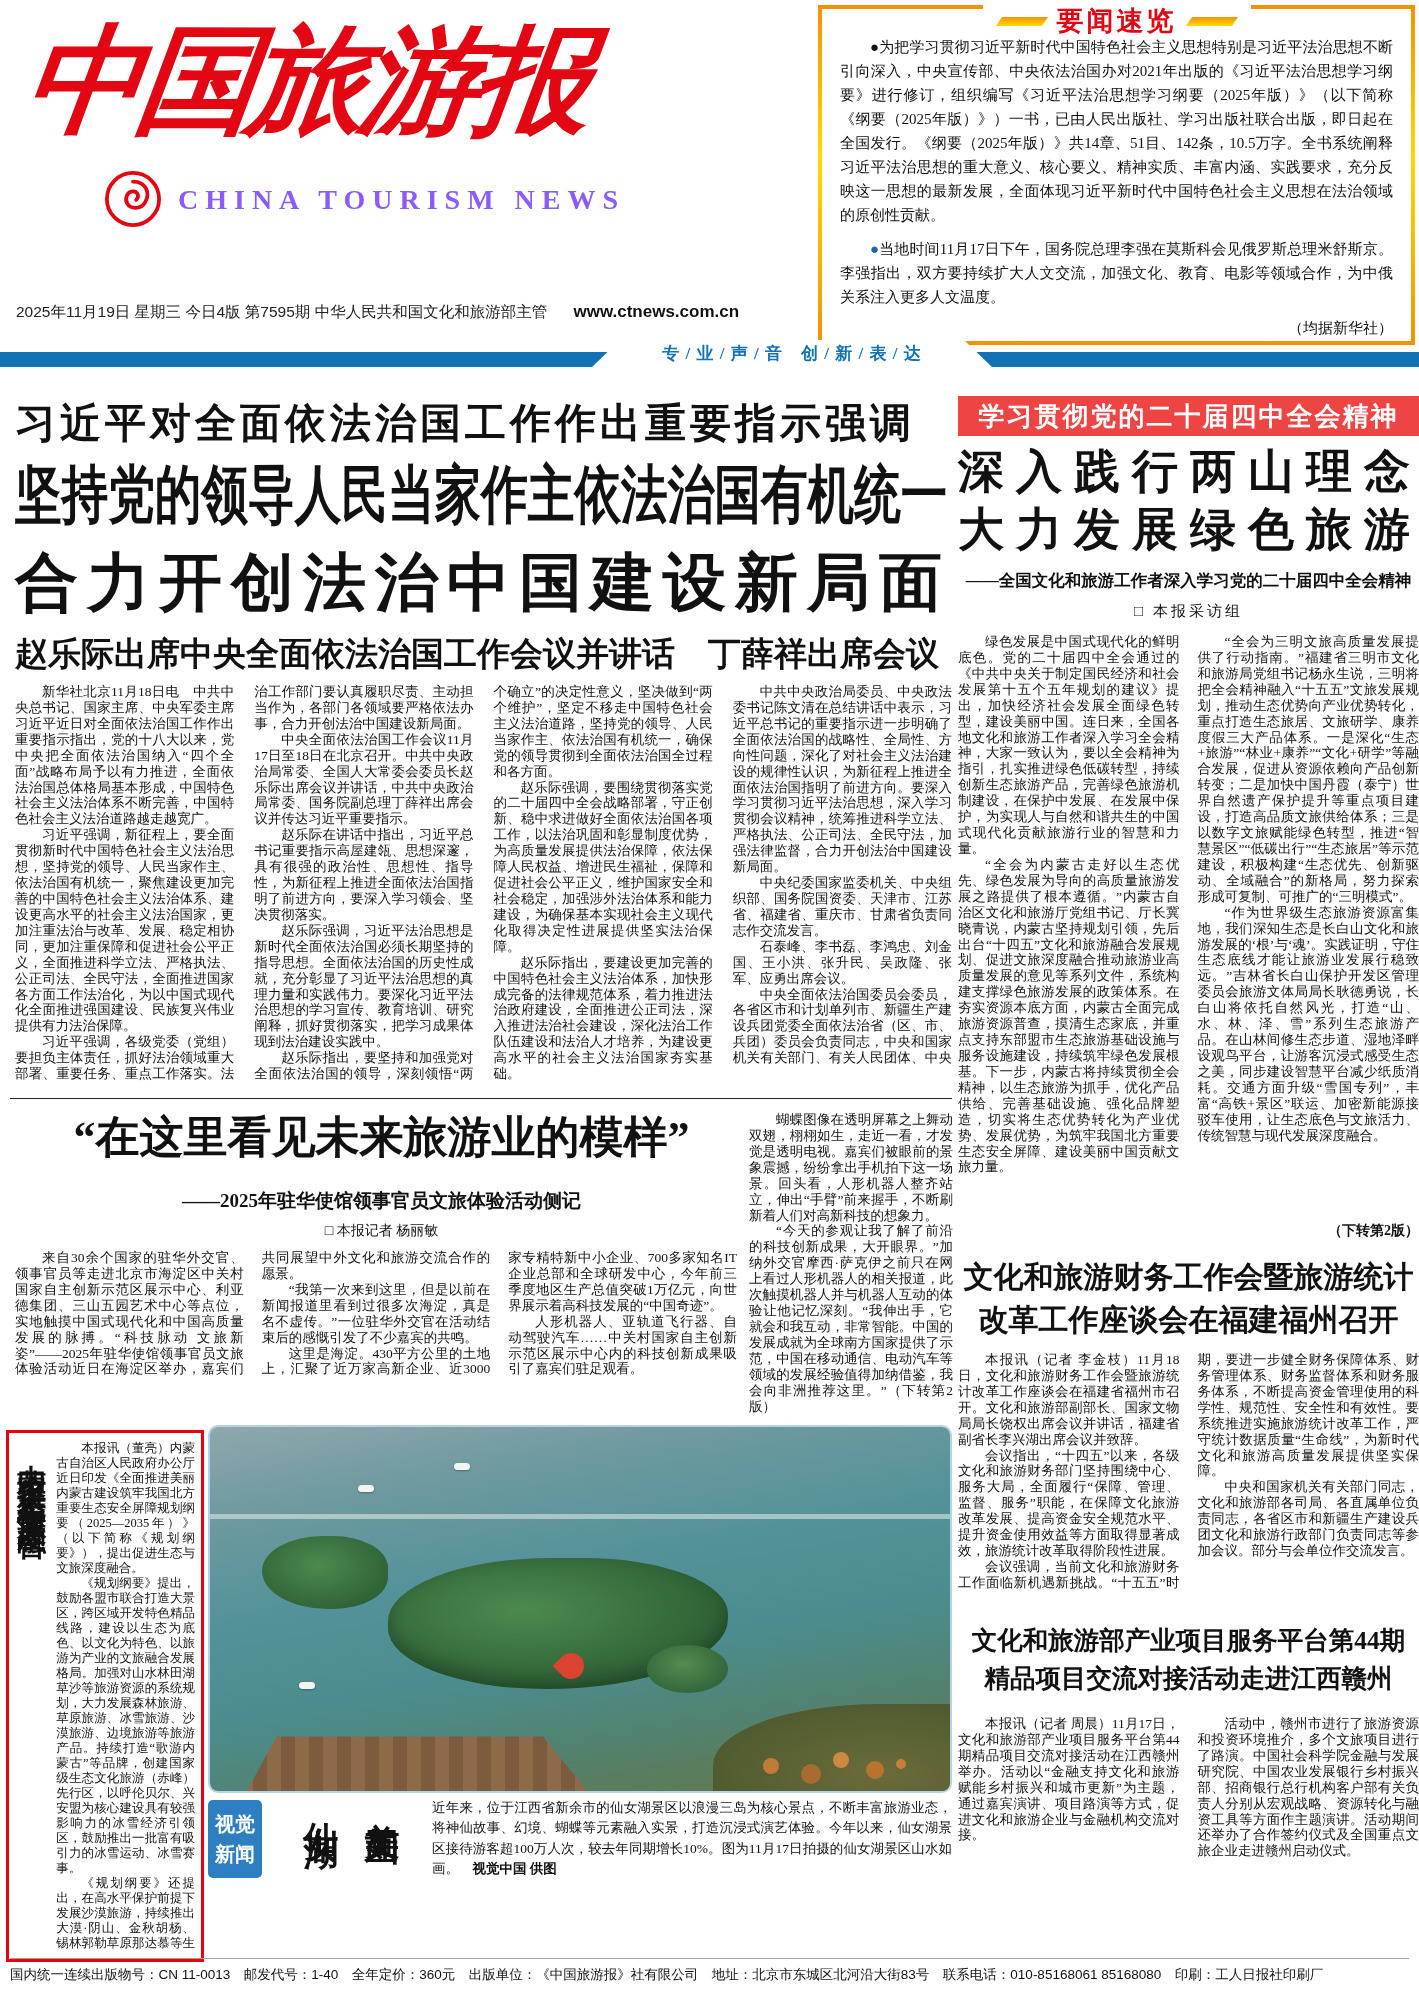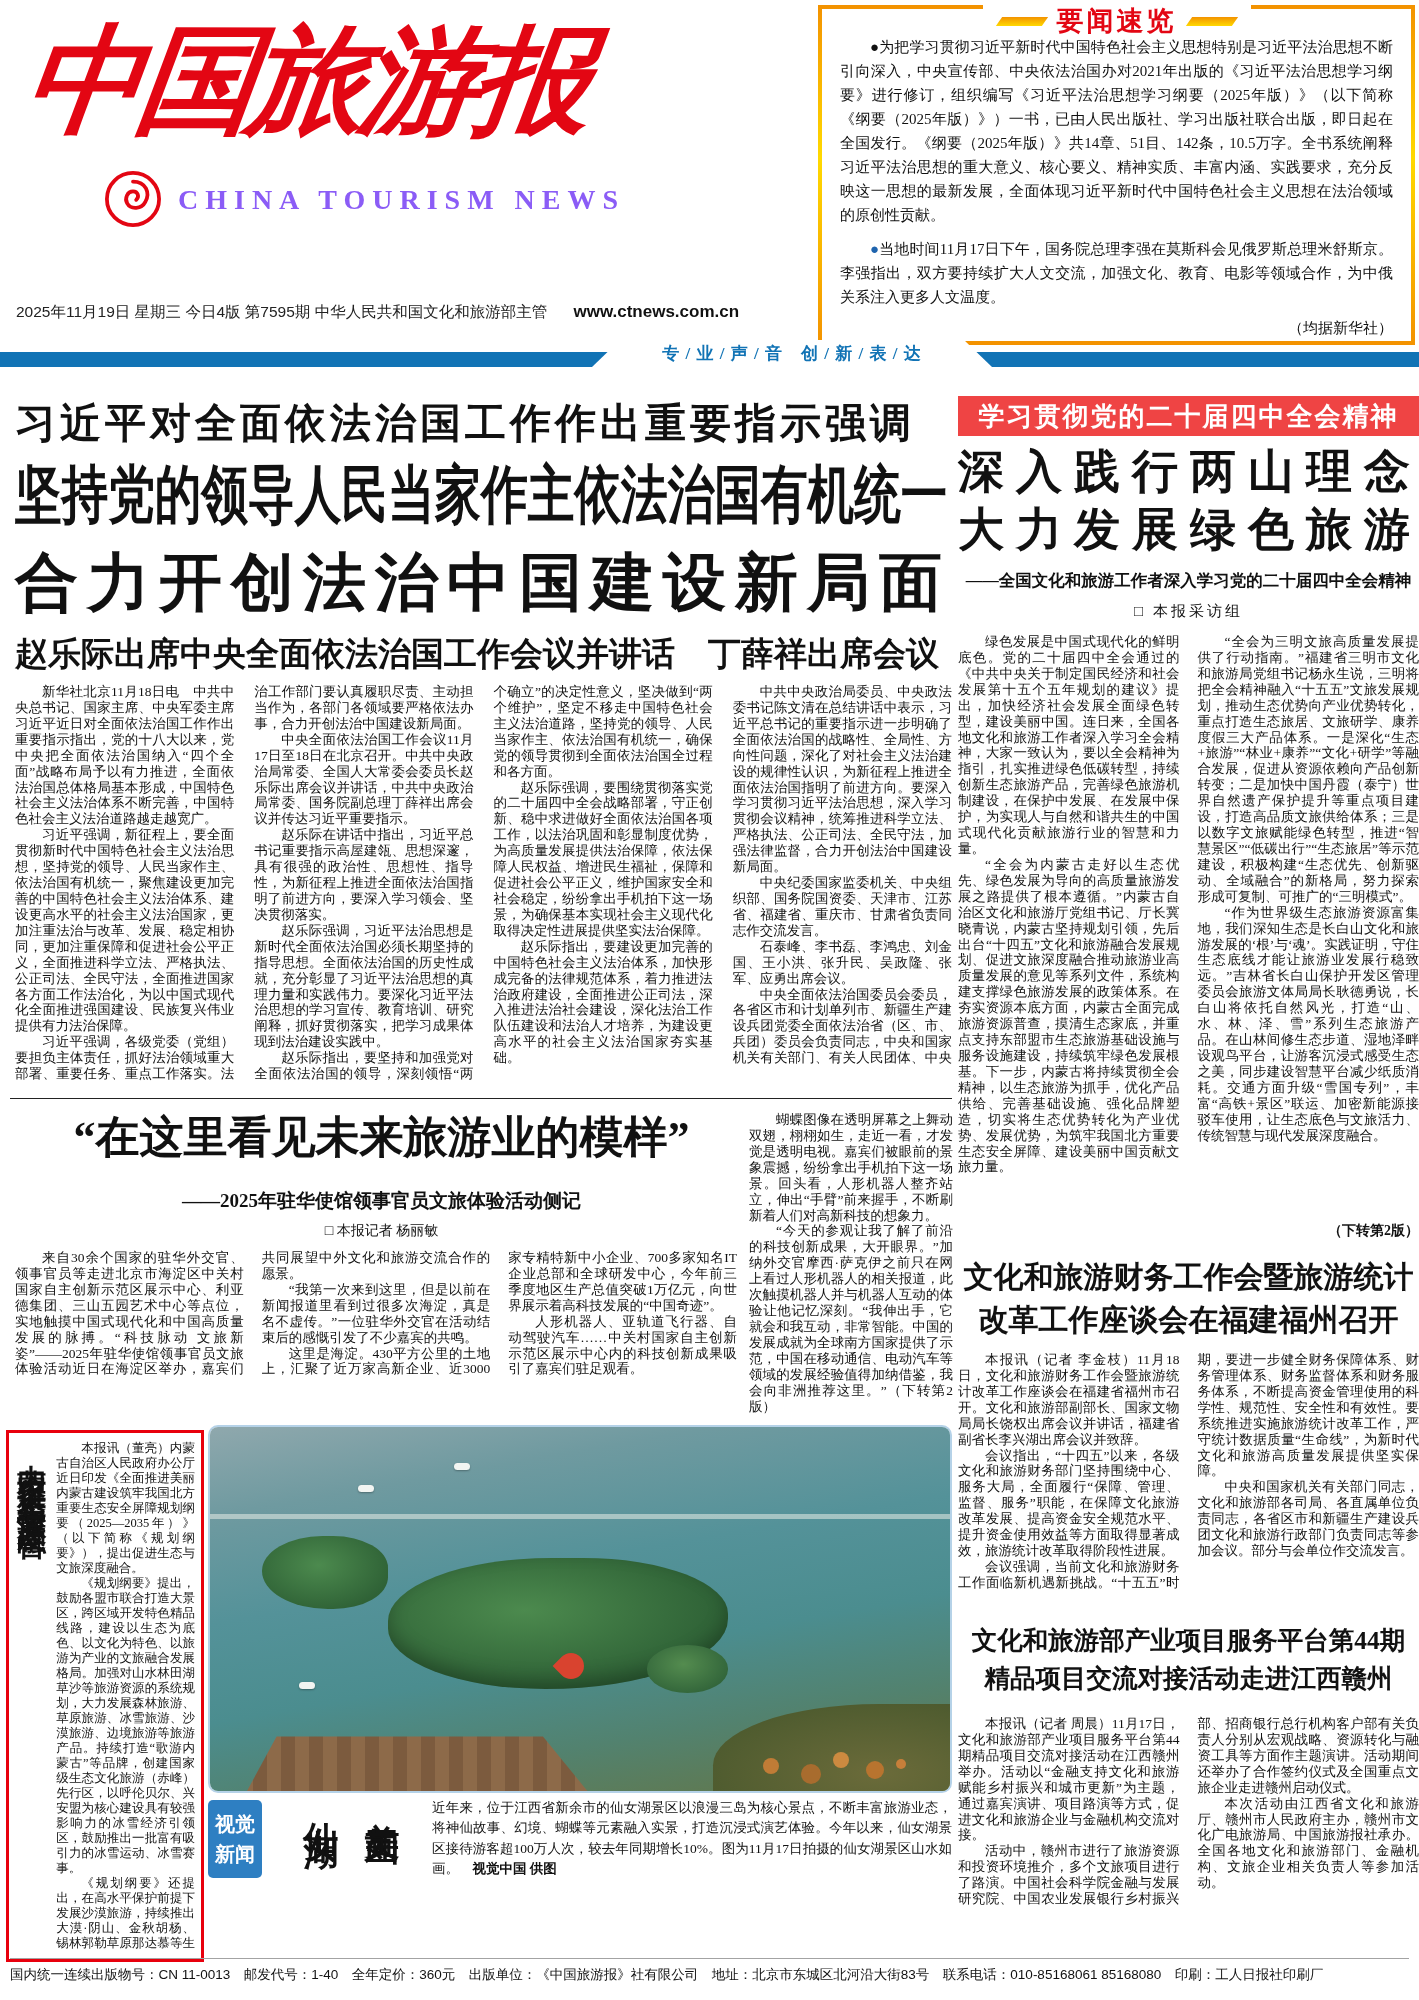--- a/index.html
+++ b/index.html
@@ -173,21 +173,21 @@
   <div class="abs hl-line2">合力开创法治中国建设新局面</div>
   <div class="abs deck">赵乐际出席中央全面依法治国工作会议并讲话　丁薛祥出席会议</div>
   <div class="abs lead-body">
       <p>新华社北京11月18日电　中共中央总书记、国家主席、中央军委主席习近平近日对全面依法治国工作作出重要指示指出，党的十八大以来，党中央把全面依法治国纳入“四个全面”战略布局予以有力推进，全面依法治国总体格局基本形成，中国特色社会主义法治体系不断完善，中国特色社会主义法治道路越走越宽广。</p>
       <p>习近平强调，新征程上，要全面贯彻新时代中国特色社会主义法治思想，坚持党的领导、人民当家作主、依法治国有机统一，聚焦建设更加完善的中国特色社会主义法治体系、建设更高水平的社会主义法治国家，更加注重法治与改革、发展、稳定相协同，更加注重保障和促进社会公平正义，全面推进科学立法、严格执法、公正司法、全民守法，全面推进国家各方面工作法治化，为以中国式现代化全面推进强国建设、民族复兴伟业提供有力法治保障。</p>
       <p>习近平强调，各级党委（党组）要担负主体责任，抓好法治领域重大部署、重要任务、重点工作落实。法治工作部门要认真履职尽责、主动担当作为，各部门各领域要严格依法办事，合力开创法治中国建设新局面。</p>
       <p>中央全面依法治国工作会议11月17日至18日在北京召开。中共中央政治局常委、全国人大常委会委员长赵乐际出席会议并讲话，中共中央政治局常委、国务院副总理丁薛祥出席会议并传达习近平重要指示。</p>
       <p>赵乐际在讲话中指出，习近平总书记重要指示高屋建瓴、思想深邃，具有很强的政治性、思想性、指导性，为新征程上推进全面依法治国指明了前进方向，要深入学习领会、坚决贯彻落实。</p>
       <p>赵乐际强调，习近平法治思想是新时代全面依法治国必须长期坚持的指导思想。全面依法治国的历史性成就，充分彰显了习近平法治思想的真理力量和实践伟力。要深化习近平法治思想的学习宣传、教育培训、研究阐释，抓好贯彻落实，把学习成果体现到法治建设实践中。</p>
       <p>赵乐际指出，要坚持和加强党对全面依法治国的领导，深刻领悟“两个确立”的决定性意义，坚决做到“两个维护”，坚定不移走中国特色社会主义法治道路，坚持党的领导、人民当家作主、依法治国有机统一，确保党的领导贯彻到全面依法治国全过程和各方面。</p>
-      <p>赵乐际强调，要围绕贯彻落实党的二十届四中全会战略部署，守正创新、稳中求进做好全面依法治国各项工作，以法治巩固和彰显制度优势，为高质量发展提供法治保障，依法保障人民权益、增进民生福祉，保障和促进社会公平正义，维护国家安全和社会稳定，纷纷拿出手机拍下这一场景，为确保基本实现社会主义现代化取得决定性进展提供坚实法治保障。</p>
+      <p>赵乐际强调，要围绕贯彻落实党的二十届四中全会战略部署，守正创新、稳中求进做好全面依法治国各项工作，以法治巩固和彰显制度优势，为高质量发展提供法治保障，依法保障人民权益、增进民生福祉，保障和促进社会公平正义，维护国家安全和社会稳定，加强涉外法治体系和能力建设，为确保基本实现社会主义现代化取得决定性进展提供坚实法治保障。</p>
       <p>赵乐际指出，要建设更加完善的中国特色社会主义法治体系，加快形成完备的法律规范体系，着力推进法治政府建设，全面推进公正司法，深入推进法治社会建设，深化法治工作队伍建设和法治人才培养，为建设更高水平的社会主义法治国家夯实基础。</p>
       <p>中共中央政治局委员、中央政法委书记陈文清在总结讲话中表示，习近平总书记的重要指示进一步明确了全面依法治国的战略性、全局性、方向性问题，深化了对社会主义法治建设的规律性认识，为新征程上推进全面依法治国指明了前进方向。要深入学习贯彻习近平法治思想，深入学习贯彻会议精神，统筹推进科学立法、严格执法、公正司法、全民守法，加强法律监督，合力开创法治中国建设新局面。</p>
       <p>中央纪委国家监委机关、中央组织部、国务院国资委、天津市、江苏省、福建省、重庆市、甘肃省负责同志作交流发言。</p>
       <p>石泰峰、李书磊、李鸿忠、刘金国、王小洪、张升民、吴政隆、张军、应勇出席会议。</p>
       <p>中央全面依法治国委员会委员，各省区市和计划单列市、新疆生产建设兵团党委全面依法治省（区、市、兵团）委员会负责同志，中央和国家机关有关部门、有关人民团体、中央军委机关有关部门负责同志等参加会议。</p>
     </div>
 
   <div class="abs green-label">学习贯彻党的二十届四中全会精神</div>
   <div class="abs green-hl">
     <div>深入践行两山理念</div>
@@ -267,18 +267,17 @@
       <p>中央和国家机关有关部门同志，文化和旅游部各司局、各直属单位负责同志，各省区市和新疆生产建设兵团文化和旅游行政部门负责同志等参加会议。部分与会单位作交流发言。</p>
     </div>
 
   <div class="abs ganzhou-hl">
     <div>文化和旅游部产业项目服务平台第44期</div>
     <div>精品项目交流对接活动走进江西赣州</div>
   </div>
   <div class="abs ganzhou-body">
       <p>本报讯（记者 周晨）11月17日，文化和旅游部产业项目服务平台第44期精品项目交流对接活动在江西赣州举办。活动以“金融支持文化和旅游赋能乡村振兴和城市更新”为主题，通过嘉宾演讲、项目路演等方式，促进文化和旅游企业与金融机构交流对接。</p>
       <p>活动中，赣州市进行了旅游资源和投资环境推介，多个文旅项目进行了路演。中国社会科学院金融与发展研究院、中国农业发展银行乡村振兴部、招商银行总行机构客户部有关负责人分别从宏观战略、资源转化与融资工具等方面作主题演讲。活动期间还举办了合作签约仪式及全国重点文旅企业走进赣州启动仪式。</p>
-      <p>本次活动由江西省文化和旅游厅、赣州市人民政府主办，赣州市文化广电旅游局、中国旅游报社承办。全国各地文化和旅游部门、金融机构、文旅企业相关负责人等参加活动。</p>
     </div>
 
   <div class="abs footer">国内统一连续出版物号：CN 11-0013　邮发代号：1-40　全年定价：360元　出版单位：《中国旅游报》社有限公司　地址：北京市东城区北河沿大街83号　联系电话：010-85168061 85168080　印刷：工人日报社印刷厂</div>
 
 </div>
 
 </body></html>

